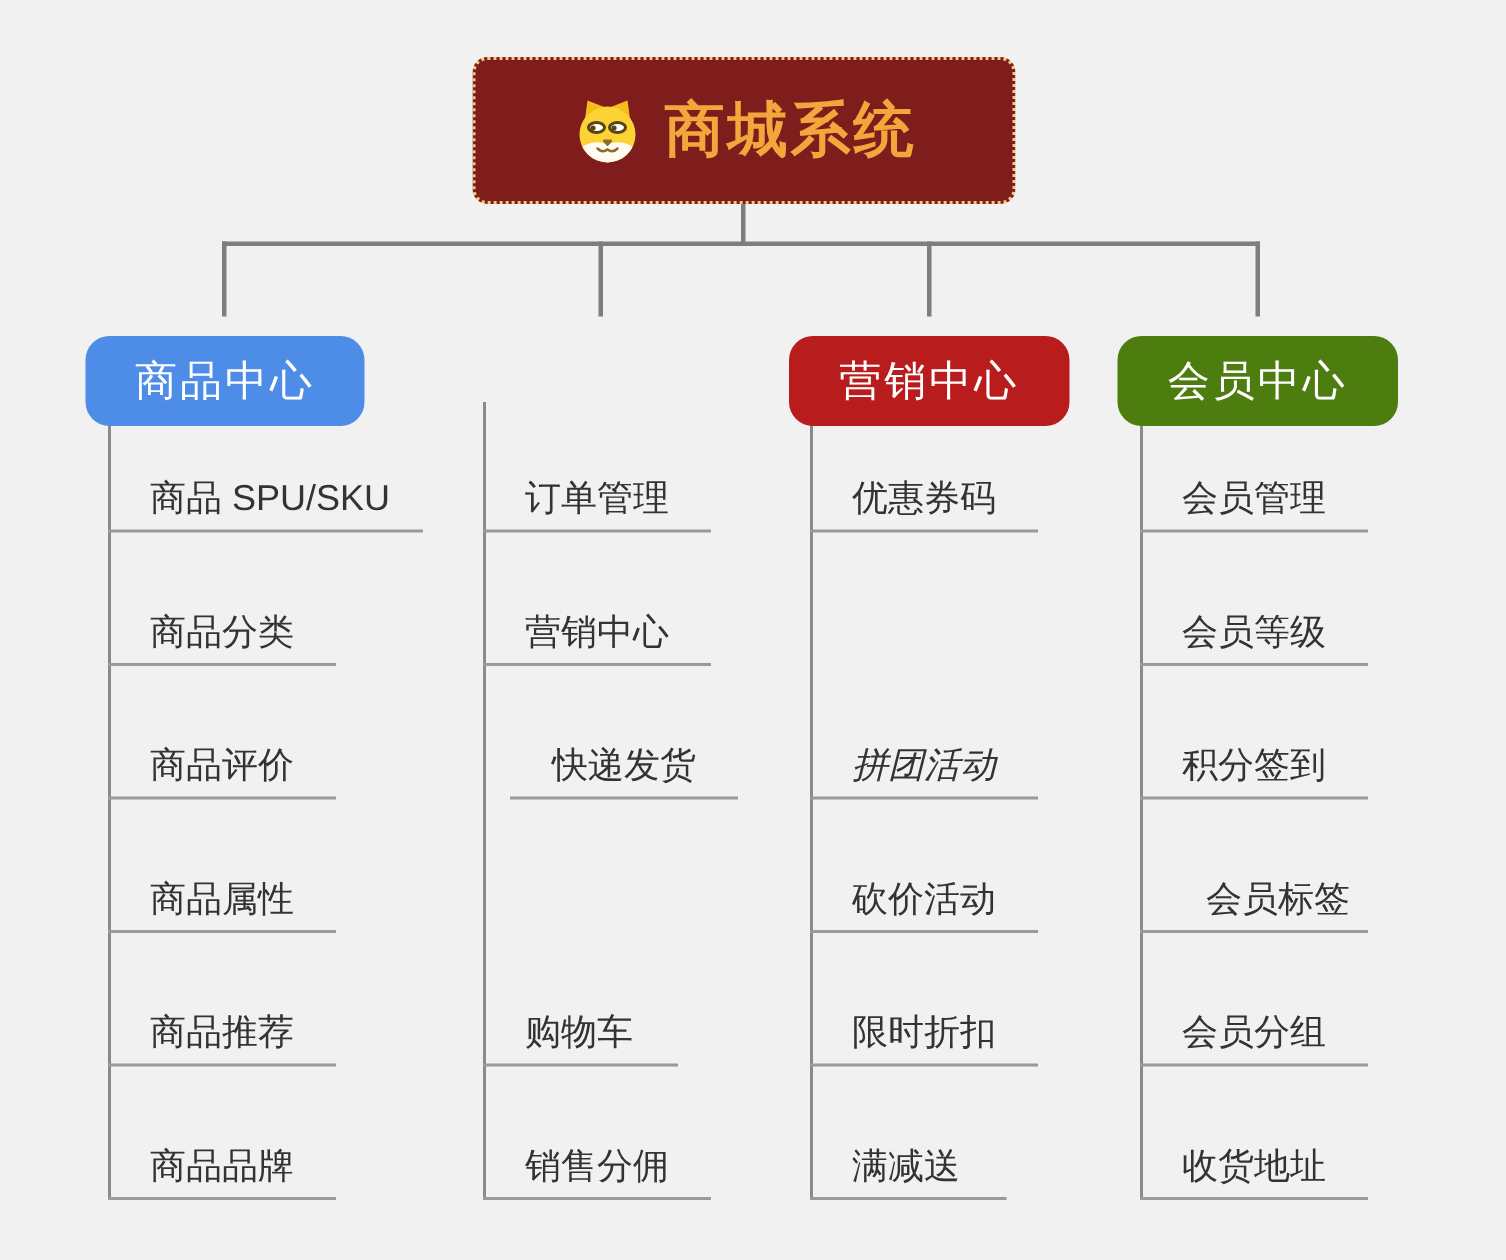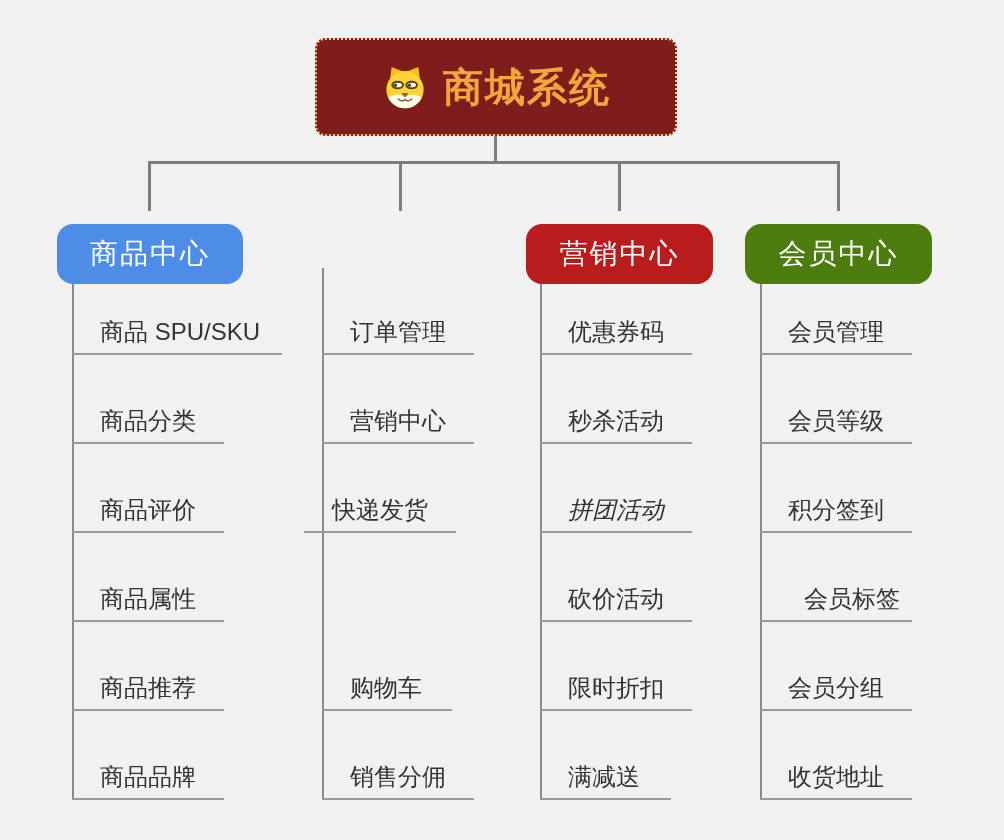--- a/index.html
+++ b/index.html
@@ -94,26 +94,25 @@
 
   <div class="leaf" style="left:72px; top:309px; width:210px;">商品 SPU/SKU</div>
   <div class="leaf" style="left:72px; top:398px; width:152px;">商品分类</div>
   <div class="leaf" style="left:72px; top:487px; width:152px;">商品评价</div>
   <div class="leaf" style="left:72px; top:576px; width:152px;">商品属性</div>
   <div class="leaf" style="left:72px; top:665px; width:152px;">商品推荐</div>
   <div class="leaf" style="left:72px; top:754px; width:152px;">商品品牌</div>
 
   <div class="leaf" style="left:322px; top:309px; width:152px;">订单管理</div>
   <div class="leaf" style="left:322px; top:398px; width:152px;">营销中心</div>
-  <div class="leaf" style="left:304px; top:487px; width:152px;">快递发货</div>
+  <div class="leaf" style="left:340px; top:487px; width:152px;">快递发货</div>
   <div class="leaf" style="left:322px; top:665px; width:130px;">购物车</div>
   <div class="leaf" style="left:322px; top:754px; width:152px;">销售分佣</div>
 
   <div class="leaf" style="left:540px; top:309px; width:152px;">优惠券码</div>
-  <div class="leaf" style="left:540px; top:398px; width:152px;">秒杀活动</div>
   <div class="leaf" style="left:540px; top:487px; width:152px;font-style:italic;">拼团活动</div>
   <div class="leaf" style="left:540px; top:576px; width:152px;font-family:Liberation Mono, monospace;">砍价活动</div>
   <div class="leaf" style="left:540px; top:665px; width:152px;">限时折扣</div>
   <div class="leaf" style="left:540px; top:754px; width:131px;">满减送</div>
 
   <div class="leaf" style="left:760px; top:309px; width:152px;text-align:right;">会员管理</div>
   <div class="leaf" style="left:760px; top:398px; width:152px;">会员等级</div>
   <div class="leaf" style="left:760px; top:487px; width:152px;">积分签到</div>
   <div class="leaf" style="left:760px; top:576px; width:152px;padding-left:44px;">会员标签</div>
   <div class="leaf" style="left:760px; top:665px; width:152px;">会员分组</div>

